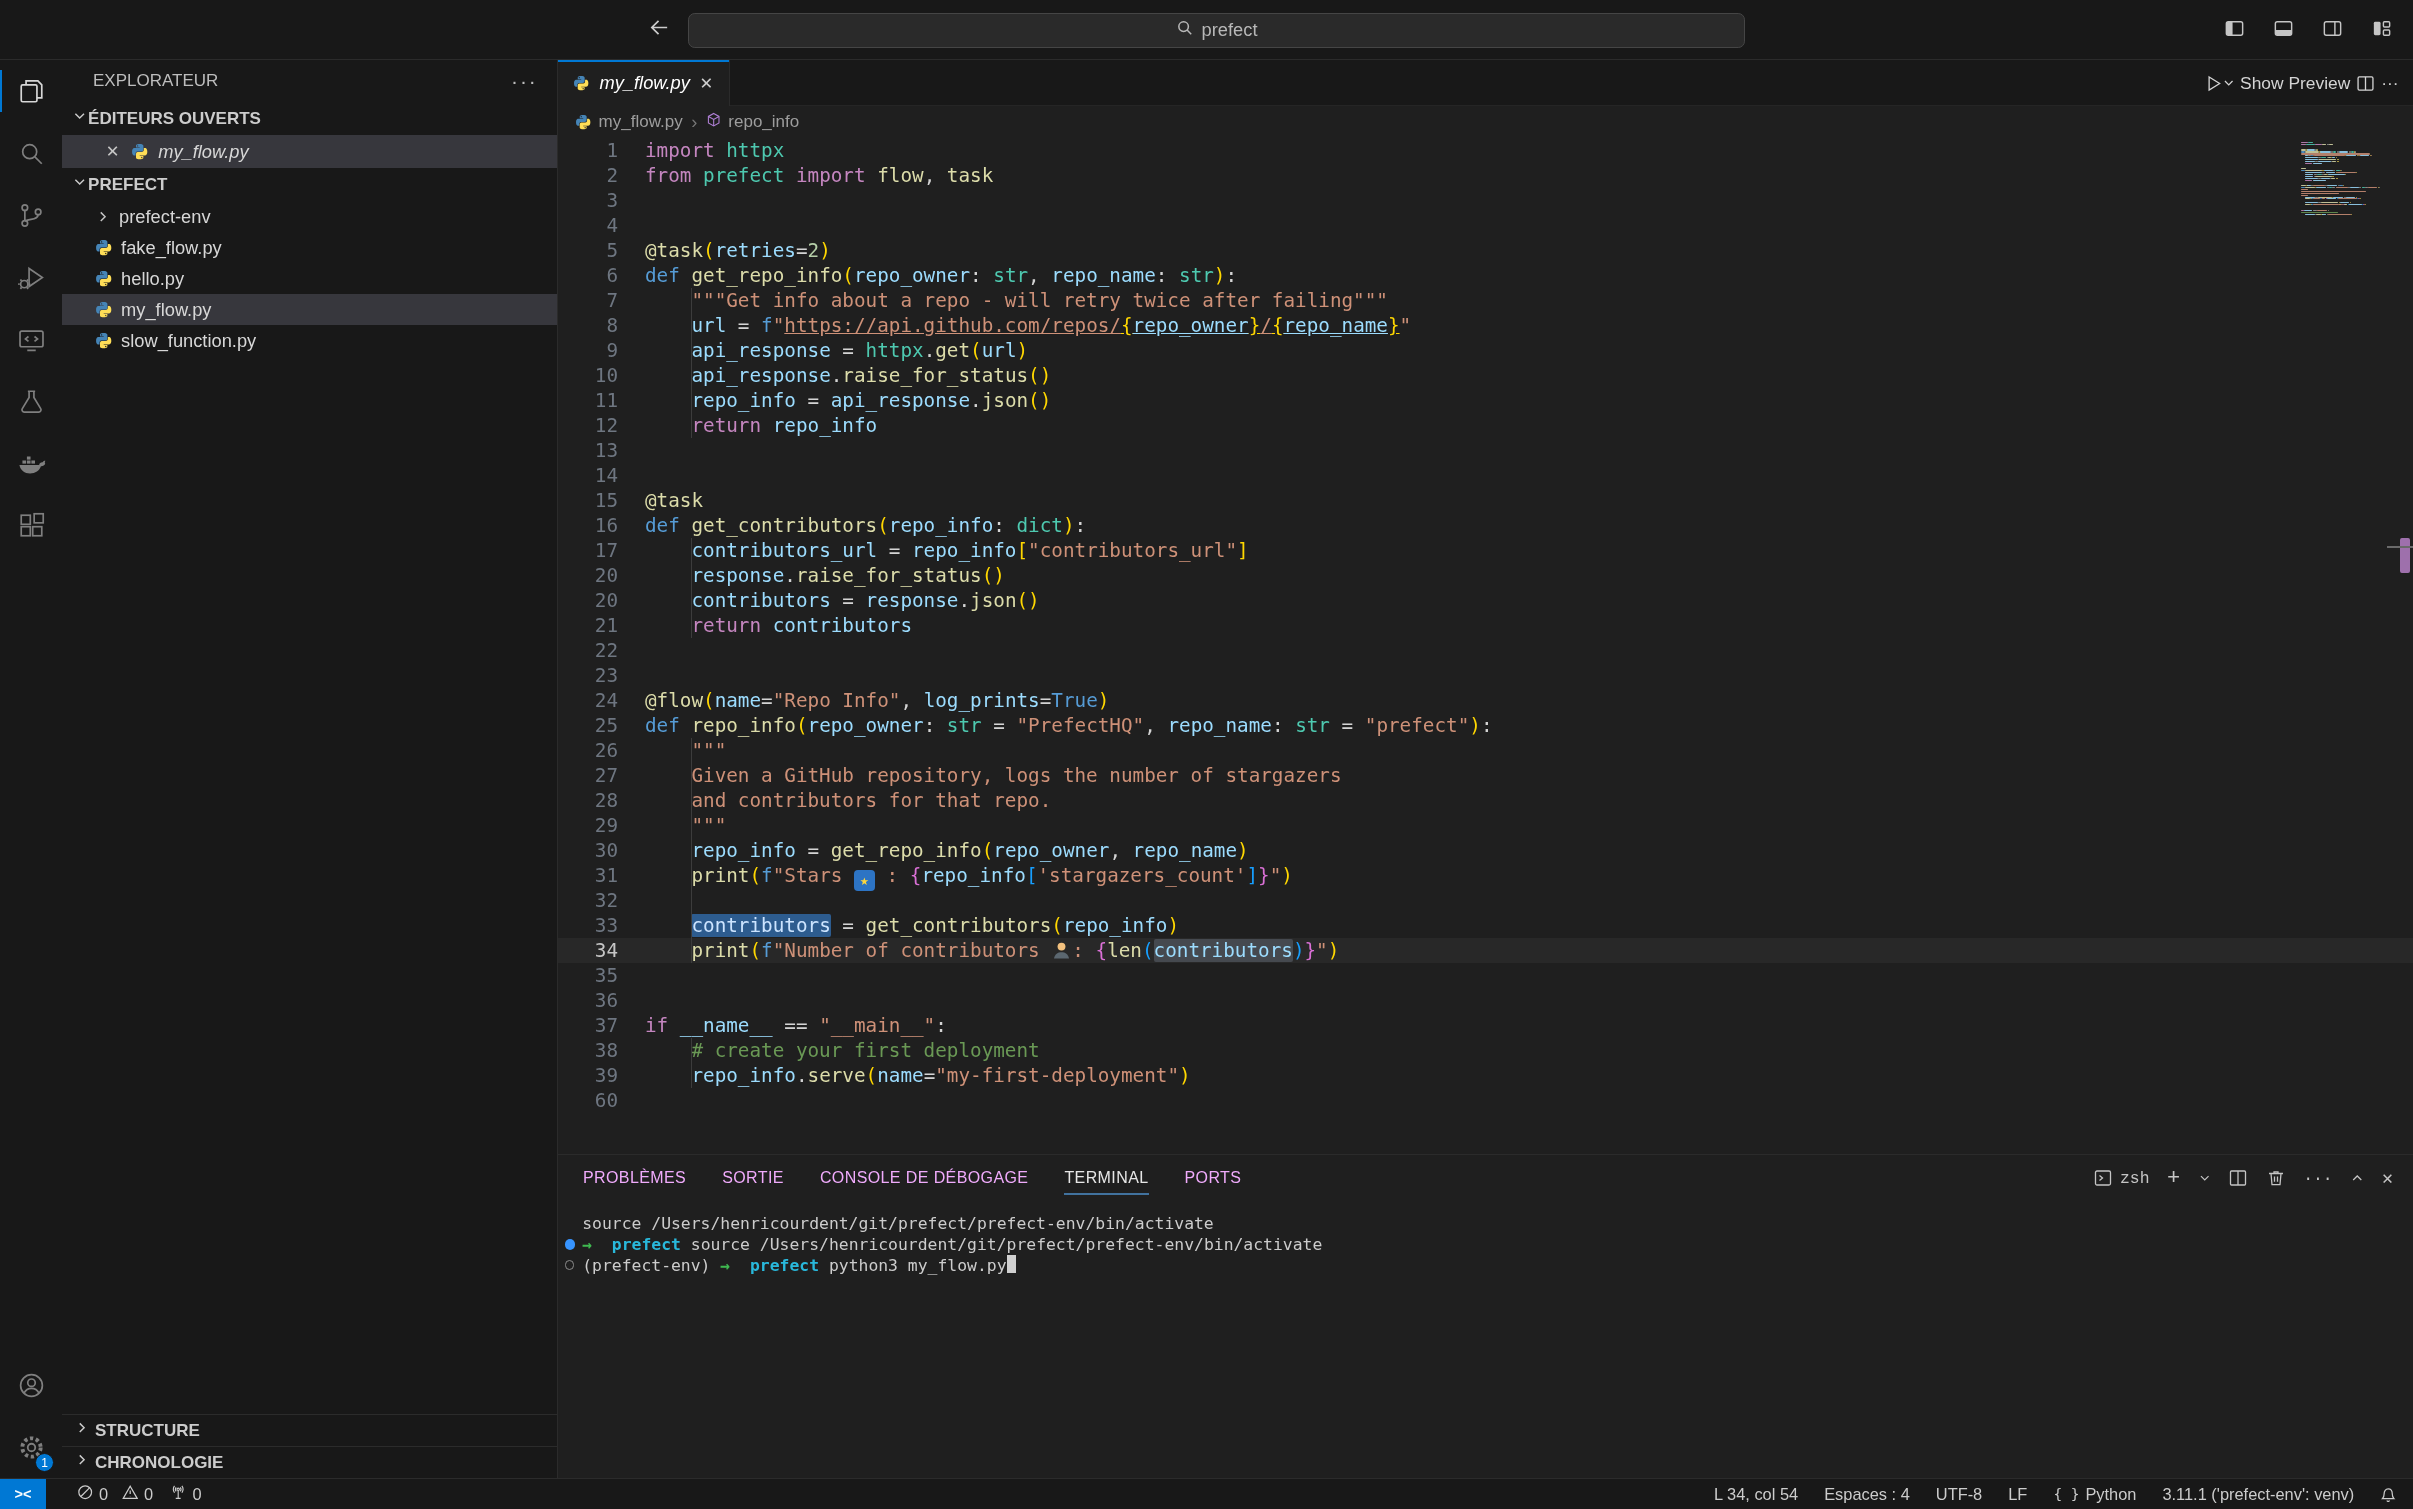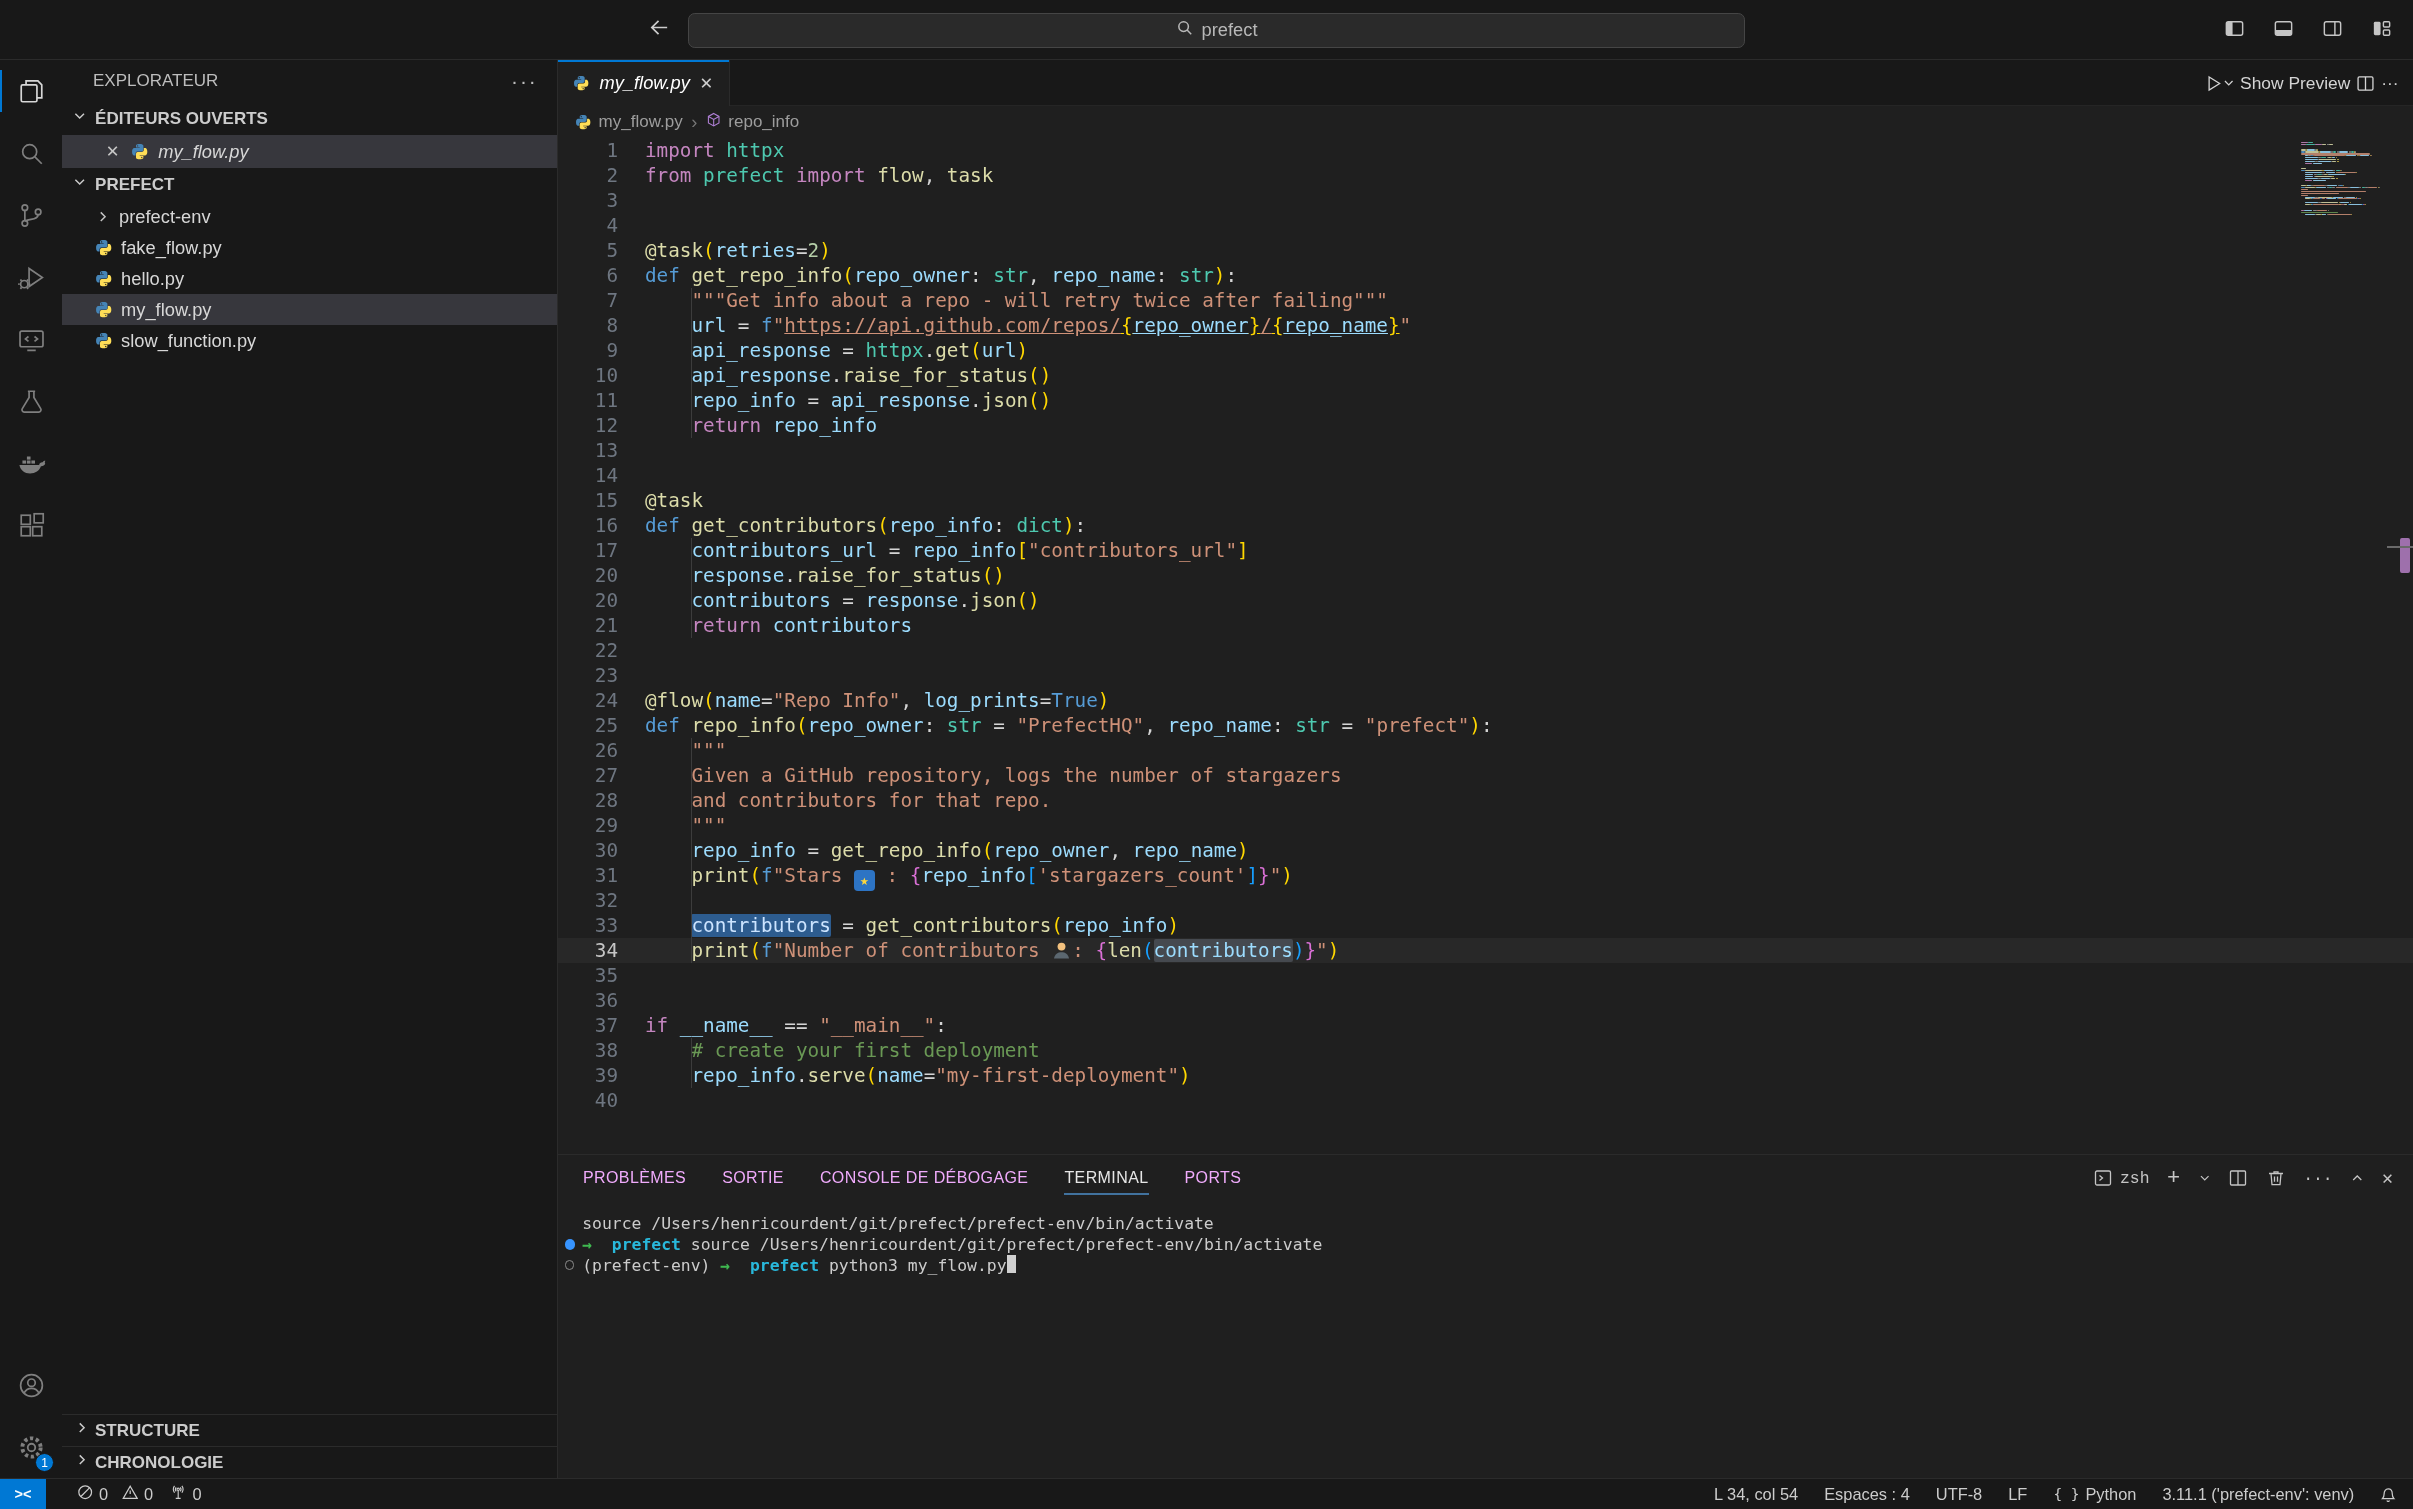--- a/index.html
+++ b/index.html
@@ -33,21 +33,21 @@
   .act-item.active::before { content:""; position:absolute; left:0; top:9.7px; bottom:9.7px; width:1.9px; background:#0078d4; }
   .act-spacer { flex:1; }
   .badge { position:absolute; right:7.7px; bottom:5.8px; min-width:19.3px; height:19.3px; border-radius:9.7px;
            background:#0078d4; color:#fff; font-size:12px; display:flex; align-items:center; justify-content:center;
            border:1.9px solid #181818; }
 
   
   .sidebar { width:496px; background:#181818; border-right:1px solid #2b2b2b; display:flex; flex-direction:column; flex:none; color:#cccccc; }
   .sb-header { height:42px; display:flex; align-items:center; padding:0 19.3px 0 31px; font-size:17px; color:#bdbdbd; flex:none; }
   .sb-header .more { margin-left:auto; background:none; border:none; color:#bdbdbd; font-size:21px; letter-spacing:1.9px; cursor:pointer; }
-  .sec-head { height:33px; display:flex; align-items:center; gap:8px; padding-left:9.7px; font-weight:bold; font-size:17px; cursor:pointer; }
+  .sec-head { height:33px; display:flex; align-items:center; gap:1px; padding-left:9.7px; font-weight:bold; font-size:17px; cursor:pointer; }
   .sec-head svg, .tree-chev svg { width:15.4px; height:15.4px; }
   .oe-row { height:33px; display:flex; align-items:center; gap:9.7px; padding-left:42px; cursor:pointer; }
   .oe-row.selected { background:#37373d; }
   .oe-row .close-x { background:none; border:none; color:#c5c5c5; font-size:16.4px; cursor:pointer; width:17.4px; }
   .oe-row .fname.preview { font-style:italic; }
   .fname { font-size:18.3px; color:#d7d7d7; }
   .tree-row { height:31px; display:flex; align-items:center; gap:8.7px; padding-left:33px; cursor:pointer; }
   .tree-row.selected { background:#37373d; }
   .tree-chev { display:flex; color:#c5c5c5; }
   .pyicon { display:flex; flex:none; }
@@ -549,21 +549,21 @@
             </div>
             <div class="code-line">
               <span class="ln">38</span>
               <span class="lc"><i class="guide"></i><span class="tok-c">    # create your first deployment</span></span>
             </div>
             <div class="code-line">
               <span class="ln">39</span>
               <span class="lc"><i class="guide"></i><span class="tok-w">    </span><span class="tok-v">repo_info</span><span class="tok-w">.</span><span class="tok-f">serve</span><span class="tok-b1">(</span><span class="tok-v">name</span><span class="tok-w">=</span><span class="tok-s">"my-first-deployment"</span><span class="tok-b1">)</span></span>
             </div>
             <div class="code-line">
-              <span class="ln">40</span>
+              <span class="ln">60</span>
               <span class="lc"></span>
             </div>
           </div>
         <div class="minimap">
             <i class="mm" style="left: 0px; top: 0px; width: 7.5px; background: rgb(197, 134, 192);"></i>
             <i class="mm" style="left: 7.5px; top: 0px; width: 5.4px; background: rgb(78, 201, 176);"></i>
             <i class="mm" style="left: 0px; top: 1.8px; width: 5.4px; background: rgb(197, 134, 192);"></i>
             <i class="mm" style="left: 5.4px; top: 1.8px; width: 8.7px; background: rgb(78, 201, 176);"></i>
             <i class="mm" style="left: 14px; top: 1.8px; width: 7.5px; background: rgb(197, 134, 192);"></i>
             <i class="mm" style="left: 21.6px; top: 1.8px; width: 4.3px; background: rgb(220, 220, 170);"></i>

